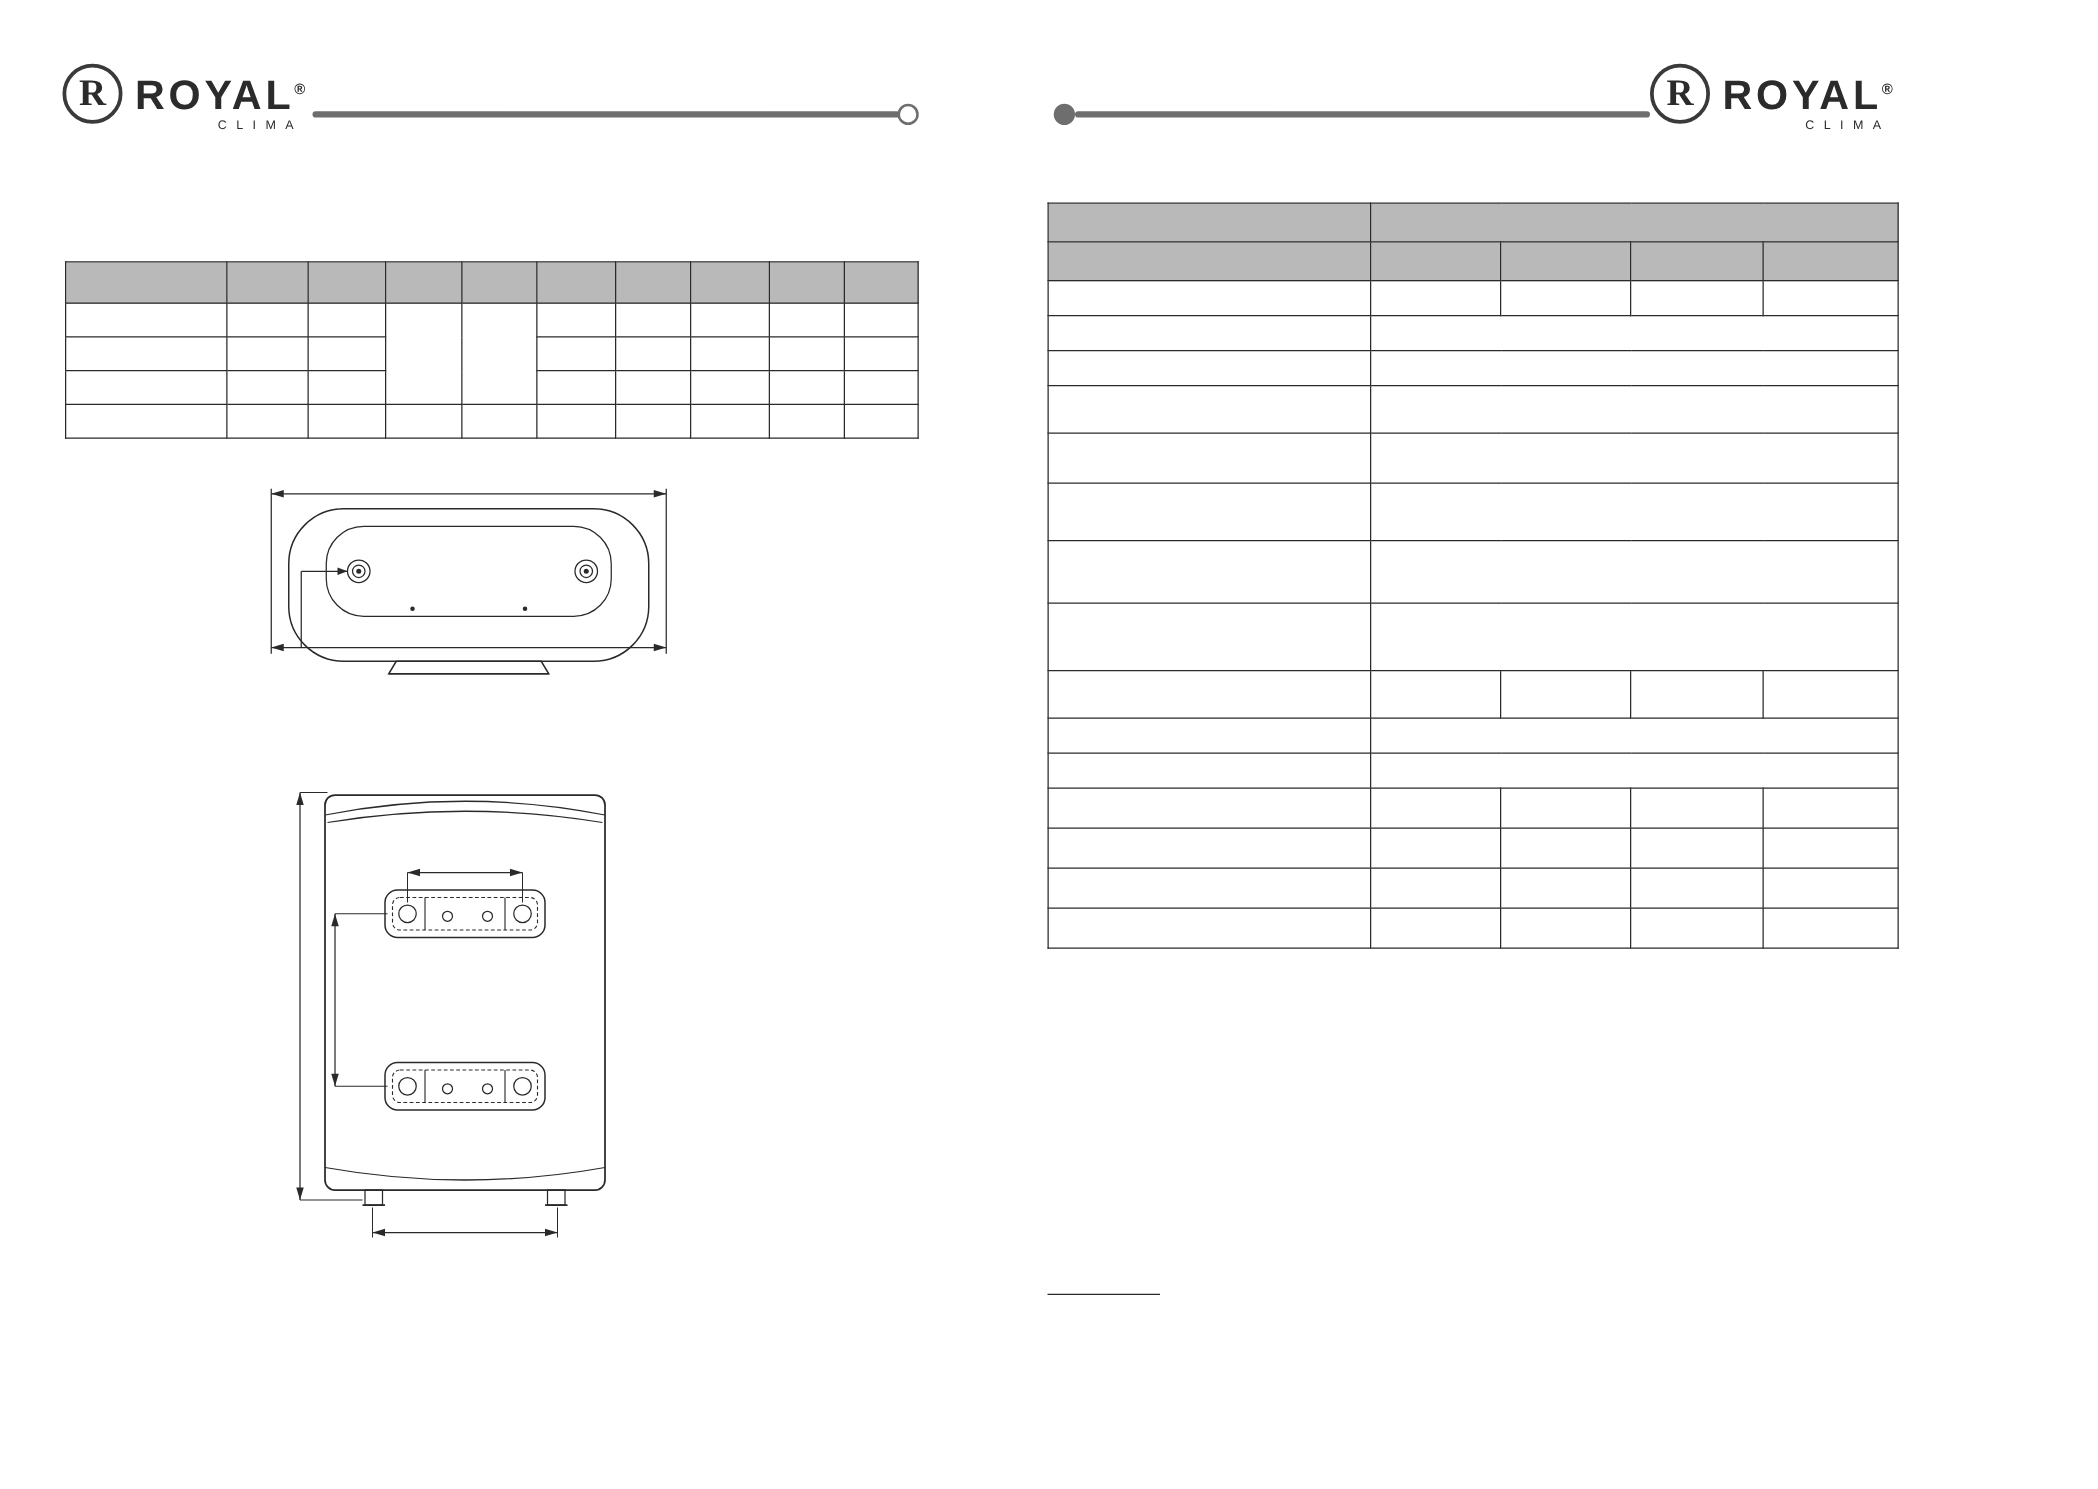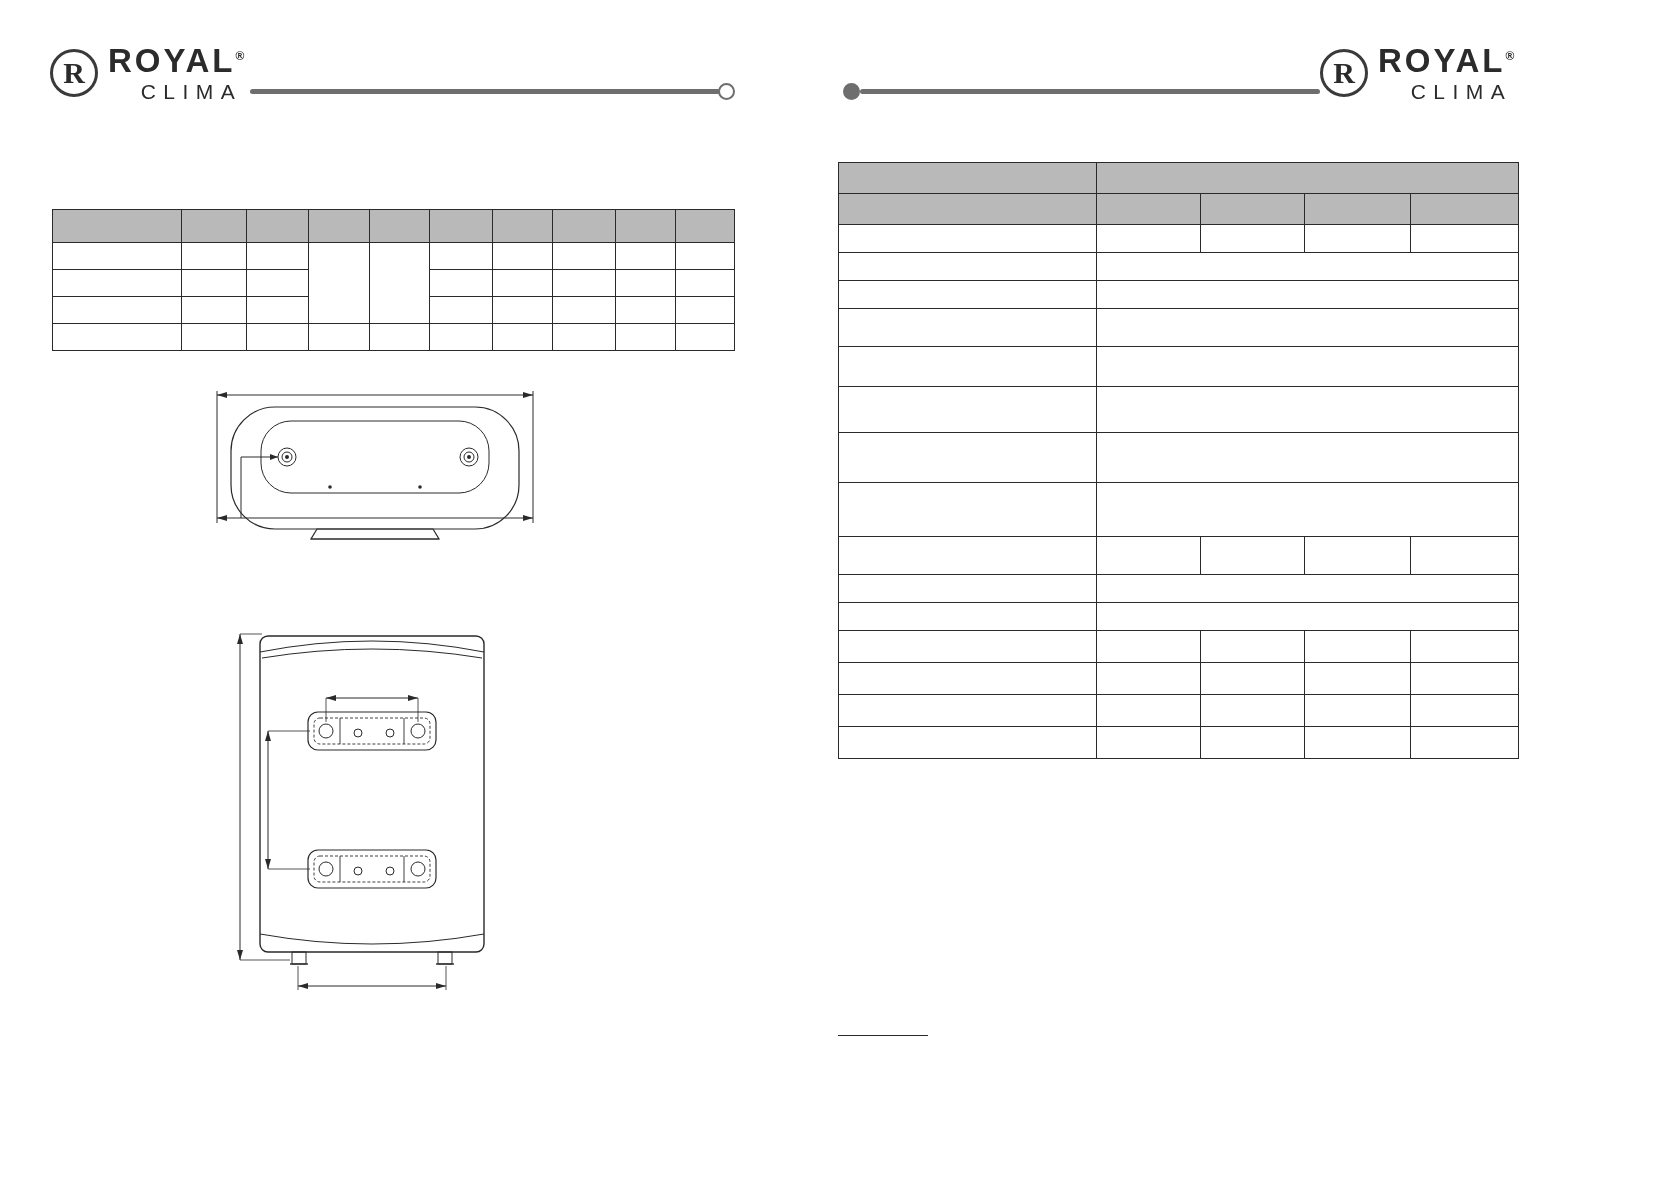--- a/index.html
+++ b/index.html
@@ -51,28 +51,29 @@
     display: flex;
     flex-direction: column;
     line-height: 1;
   }
   .logo-royal {
     font-size: 33px;
     font-weight: bold;
     letter-spacing: 3px;
     color: #2b2b2b;
     position: relative;
+    margin-top: 15px;
   }
   .logo-reg {
     font-size: 12px;
     vertical-align: super;
     letter-spacing: 0;
   }
   .logo-clima {
-    font-size: 21px;
+    font-size: 10px;
     letter-spacing: 7.5px;
     color: #2b2b2b;
     text-align: right;
     margin-top: 4px;
     padding-right: 2px;
   }
 
   
   .rule {
     position: absolute;

